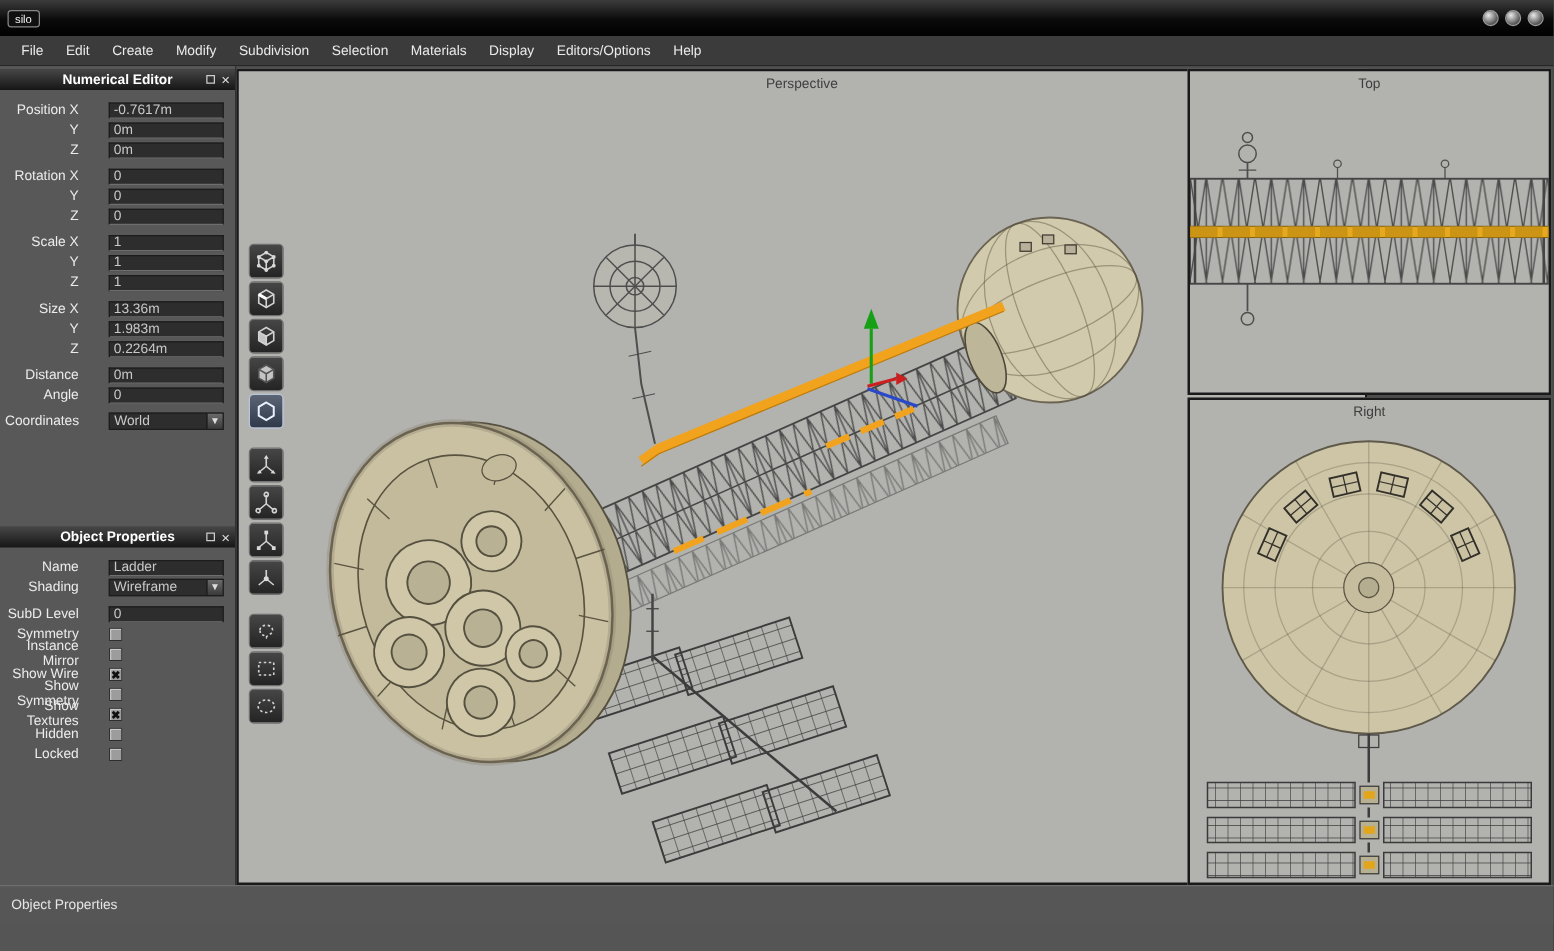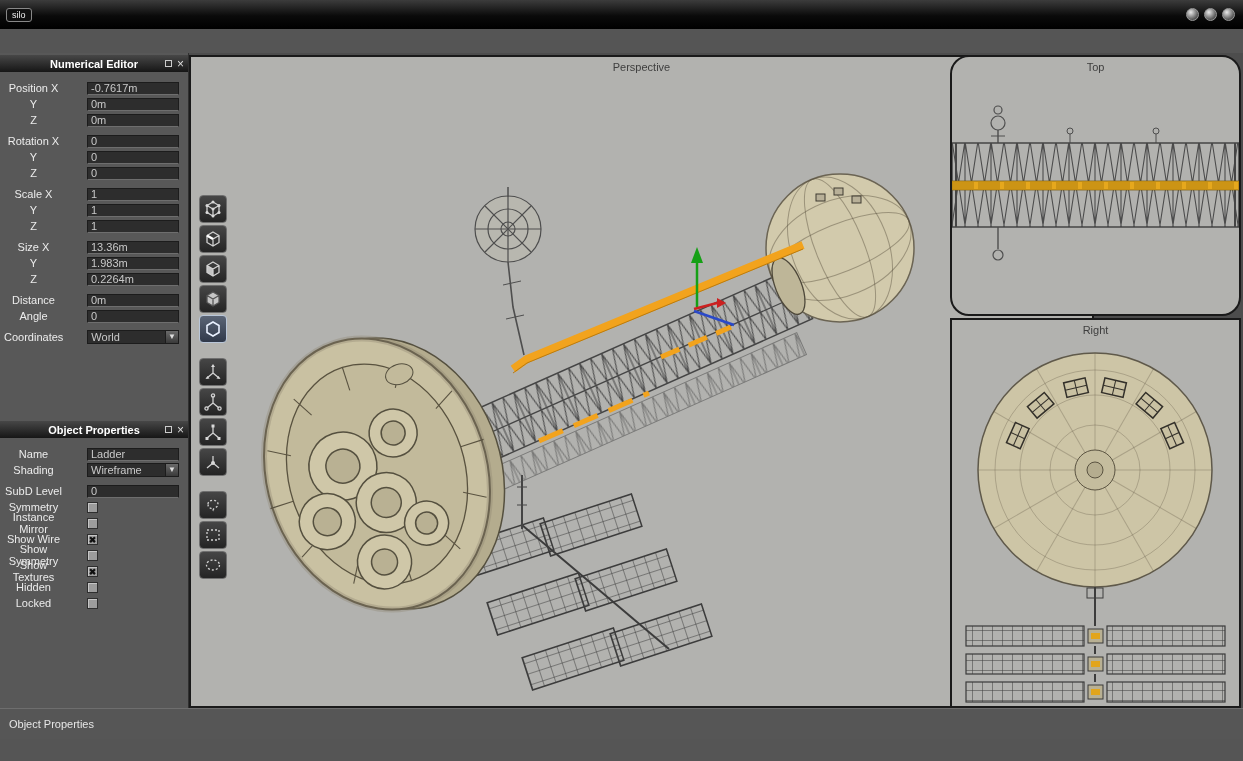--- a/index.html
+++ b/index.html
@@ -31,40 +31,40 @@
     border-right:1px solid #303030; padding-top:2px; }
   .panel-header { height:17px; background:linear-gradient(#474747,#161616); display:flex;
     align-items:center; position:relative; }
   .panel-title { flex:1; text-align:center; font-weight:bold; color:#fff; font-size:11px; }
   .ph-icons { position:absolute; right:4px; top:0; height:17px; display:flex; align-items:center; gap:5px; }
   .collapse-box { width:7px; height:7px; border:1px solid #ccc; display:inline-block; }
   .close-x { color:#ddd; font-size:12px; line-height:12px; }
   .panel-body { padding:8px 9px 6px 4px; }
   .nrow { display:flex; align-items:center; height:16px; }
   .nrow.gap { margin-top:5px; }
-  .nrow .lbl { flex:1; text-align:center; padding-right:24px; color:#ececec; }
+  .nrow .lbl { flex:1; text-align:right; padding-right:24px; color:#ececec; }
   .nrow input { width:92px; height:13px; background:#2d2d2d; border:1px solid #1c1c1c;
     border-bottom-color:#6e6e6e; color:#c9c9c9; font-family:"Liberation Sans",sans-serif;
     font-size:11px; padding:0 3px; }
   .ctrl { width:92px; display:flex; align-items:center; }
   .dropdown { width:92px; height:14px; background:#2d2d2d; border:1px solid #1c1c1c;
     display:flex; align-items:center; }
   .ddval { flex:1; padding-left:3px; color:#c9c9c9; }
   .ddarrow { width:13px; height:12px; background:linear-gradient(#6a6a6a,#3a3a3a);
     border-left:1px solid #1c1c1c; color:#ddd; font-size:8px; text-align:center; line-height:12px; }
   .checkbox { width:11px; height:11px; background:#9c9c9c; border:1px solid #2e2e2e;
     box-shadow:inset 1px 1px 0 #c6c6c6; text-align:center; }
   .checkbox.checked::after { content:"✖"; display:block; color:#101010; font-size:9px;
     line-height:10px; font-weight:bold; }
   .panel.objprops { margin-top:70px; }
 
   
   .viewport { position:absolute; background:#b2b2af; border:2px solid #1a1a1a; }
   .vp-perspective { top:2px; left:189px; width:905px; height:653px; }
-  .vp-top  { top:2px;  left:950px; width:291px; height:261px;border-radius:19px; }
+  .vp-top  { top:2px;  left:950px; width:291px; height:261px; }
   .vp-right{ top:265px; left:950px; width:291px; height:390px; }
   .vp-label { position:absolute; top:4px; left:0; right:0; text-align:center; color:#3e3e3e;
     font-size:11px; z-index:5; pointer-events:none; }
   .viewport svg.scene { position:absolute; top:0; left:0; }
 
   
   .vtoolbar { position:absolute; left:8px; top:138px; display:flex; flex-direction:column; z-index:6; }
   .tbtn { width:28px; height:28px; margin-bottom:2px; border-radius:4px; border:1px solid #6f6f6f;
     background:linear-gradient(#464646,#242424); display:flex; align-items:center; justify-content:center; }
   .tbtn.active { border-color:#b9c6d8; background:linear-gradient(#5b6576,#30394a); }
@@ -86,20 +86,32 @@
 
   <div class="titlebar">
     <span class="app-badge">silo</span>
     <span class="winbtns">
       <span class="winbtn"></span>
       <span class="winbtn"></span>
       <span class="winbtn"></span>
     </span>
   </div>
 
+  <div class="menubar">
+    <span class="menu-item">File</span>
+    <span class="menu-item">Edit</span>
+    <span class="menu-item">Create</span>
+    <span class="menu-item">Modify</span>
+    <span class="menu-item">Subdivision</span>
+    <span class="menu-item">Selection</span>
+    <span class="menu-item">Materials</span>
+    <span class="menu-item">Display</span>
+    <span class="menu-item">Editors/Options</span>
+    <span class="menu-item">Help</span>
+  </div>
 
   <div class="content">
 
     <div class="sidebar">
 
       <div class="panel">
         <div class="panel-header">
           <span class="panel-title">Numerical Editor</span>
           <span class="ph-icons">
             <span class="collapse-box"></span>

